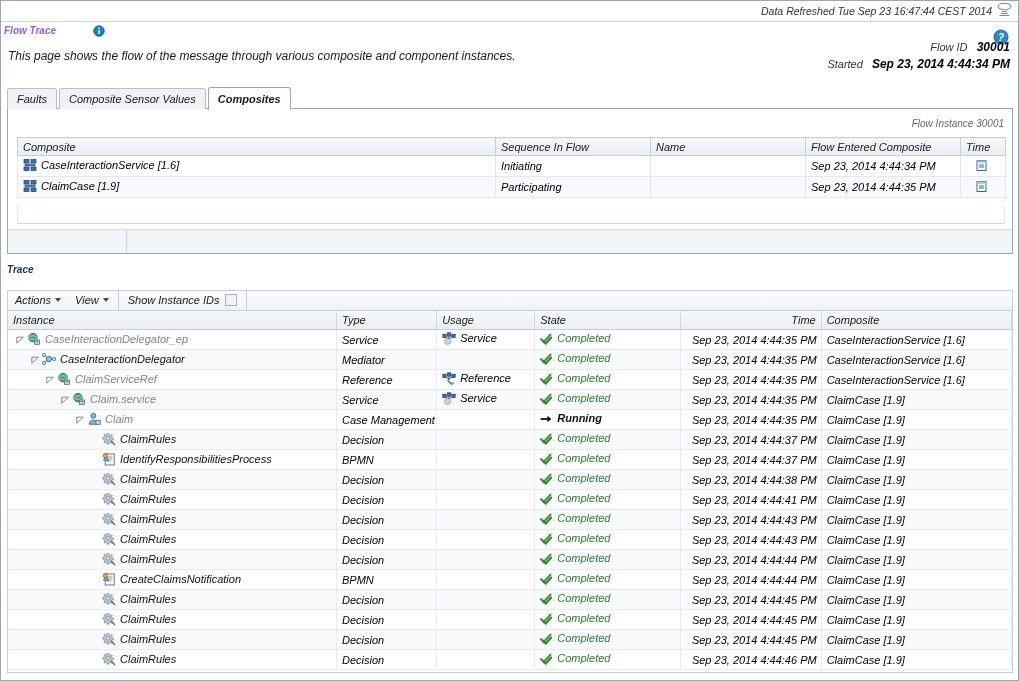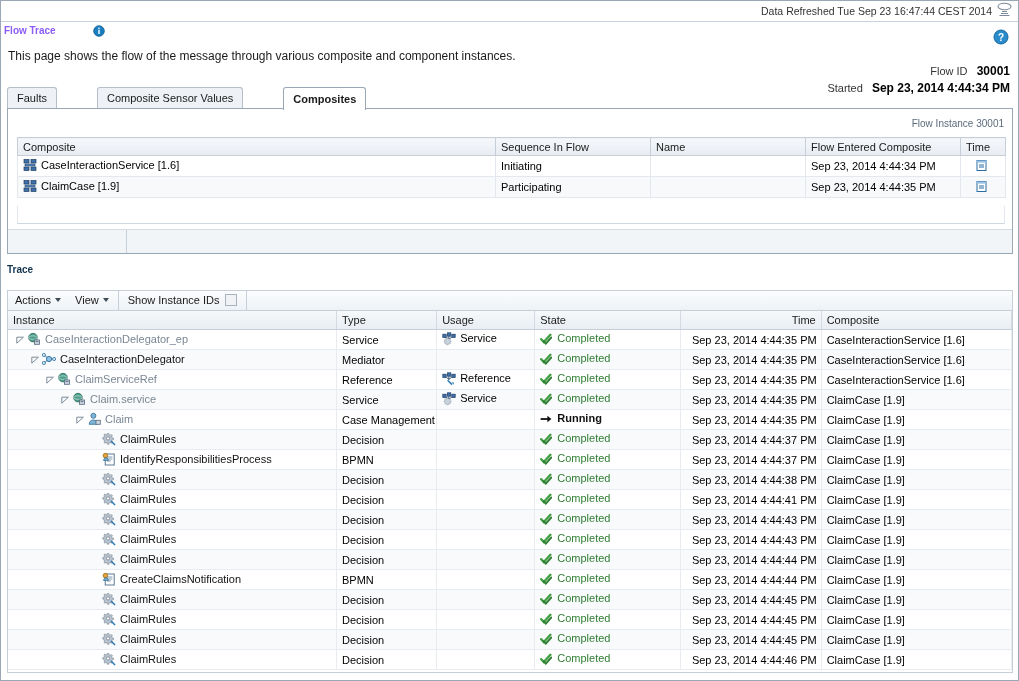--- a/index.html
+++ b/index.html
@@ -14,20 +14,21 @@
     overflow: hidden;
     position: relative;
   }
   .page {
     position: relative;
     width: 1019px;
     height: 681px;
     box-sizing: border-box;
     border: 1px solid #9aa7b5;
     background: #ffffff;
+    font-style: italic;
   }
 
   
   .refresh-bar {
     position: absolute;
     top: 0; left: 0; right: 0;
     height: 20px;
     border-bottom: 1px solid #c8d2dc;
     background: #ffffff;
   }
@@ -56,32 +57,31 @@
     width: 12px; height: 12px;
   }
   .page-sub {
     position: absolute; left: 7px; top: 26px;
     font-size: 12px; color: #1a1a1a;
   }
   .help-icon {
     position: absolute; right: 9px; top: 6px;
     width: 16px; height: 16px;
   }
-  .hdr-fields { position: absolute; right: 8px; top: 40px; text-align: right; }
+  .hdr-fields { position: absolute; right: 8px; top: 16px; text-align: right; }
   .hdr-row { white-space: nowrap; line-height: 17px; }
   .hdr-label { color: #333333; font-size: 11px; }
   .hdr-value { color: #000000; font-size: 12px; font-weight: bold; margin-left: 6px; }
 
   
   .tabs {
     position: absolute; left: 6px; top: 86px;
     height: 22px;
-    display: flex; align-items: flex-start;
+    display: flex; align-items: center;
     z-index: 3;
-    gap: 38px;
   }
   .tab {
     height: 20px; line-height: 20px;
     padding: 0 9px;
     font-size: 11px;
     color: #1a1a1a;
     background: #eef1f5;
     border: 1px solid #b6bfc9;
     border-bottom: none;
     border-radius: 3px 3px 0 0;

